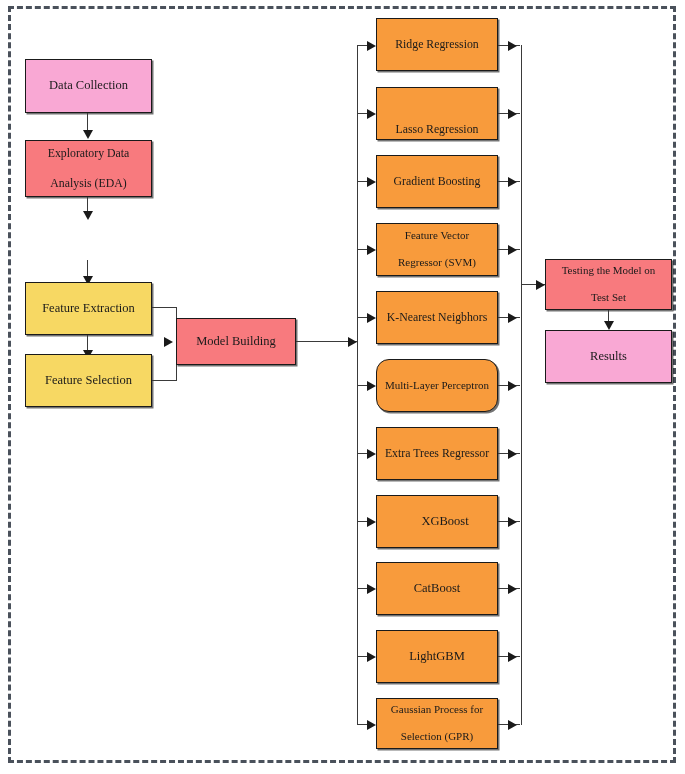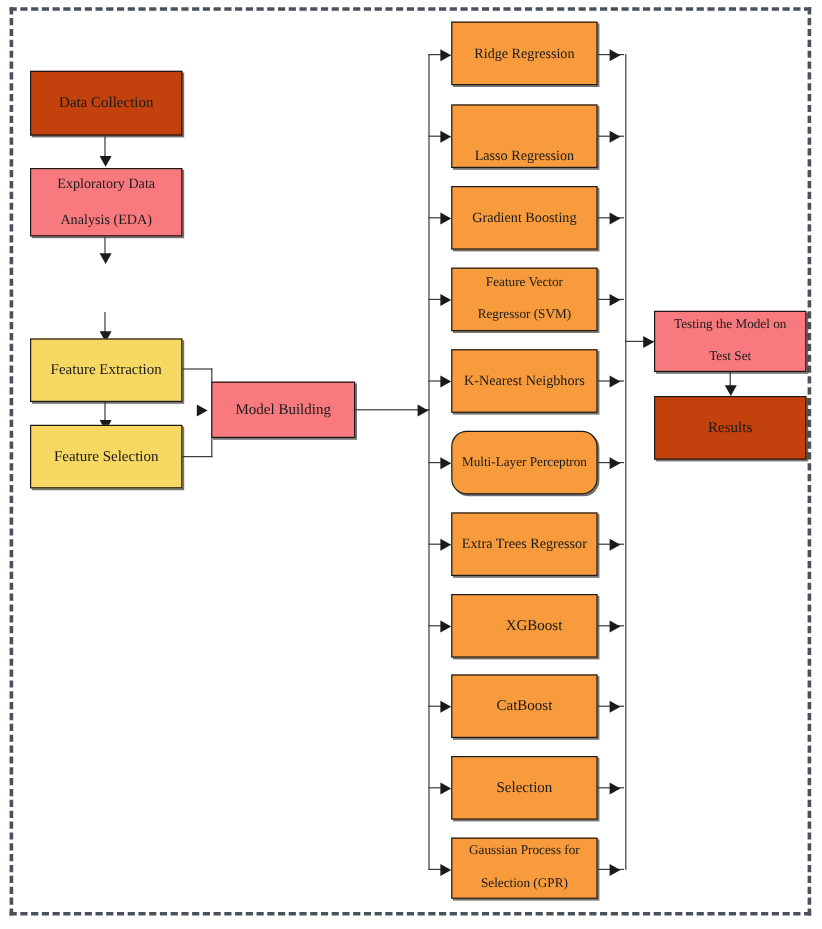--- a/index.html
+++ b/index.html
@@ -33,21 +33,21 @@
     display: flex;
     align-items: center;
     justify-content: center;
     text-align: center;
     color: #1a1a1a;
     line-height: 1.25;
     padding: 2px 4px;
     box-shadow: 1.5px 1.5px 0 rgba(0,0,0,0.55);
   }
   .node span { display: block; }
-  .green  { background: #c2410c; }
+  .green  { background: #f9a8d4; }
   .pink   { background: #F87A7E; }
   .yellow { background: #F7D863; }
   .orange { background: #F89B3C; }
 
   
   .vline {
     position: absolute;
     width: 1.4px;
     background: #3a3a3a;
   }
@@ -200,21 +200,21 @@
   <div class="arrow-right" style="left:367px; top:584px;"></div>
   <div class="node orange fs-13" style="left:376px; top:562px; width:122px; height:53px;">
     <span>CatBoost</span>
   </div>
   <div class="hline" style="left:498px; top:588px; width:22px;"></div>
   <div class="arrow-right" style="left:508px; top:584px;"></div>
 
   <div class="hline" style="left:357px; top:656px; width:16px;"></div>
   <div class="arrow-right" style="left:367px; top:652px;"></div>
   <div class="node orange fs-13" style="left:376px; top:630px; width:122px; height:53px;">
-    <span>Selection</span>
+    <span>LightGBM</span>
   </div>
   <div class="hline" style="left:498px; top:656px; width:22px;"></div>
   <div class="arrow-right" style="left:508px; top:652px;"></div>
 
   <div class="hline" style="left:357px; top:724px; width:16px;"></div>
   <div class="arrow-right" style="left:367px; top:720px;"></div>
   <div class="node orange fs-11" style="left:376px; top:698px; width:122px; height:51px;">
     <span>
       <span>Gaussian Process for</span><br>
       <span>Selection (GPR)</span>

